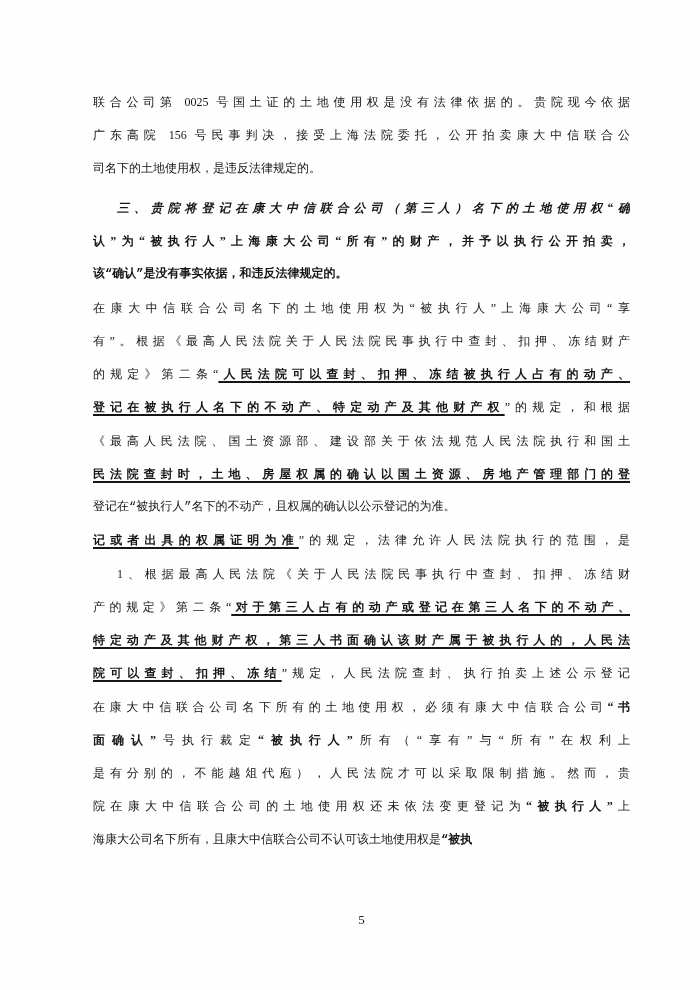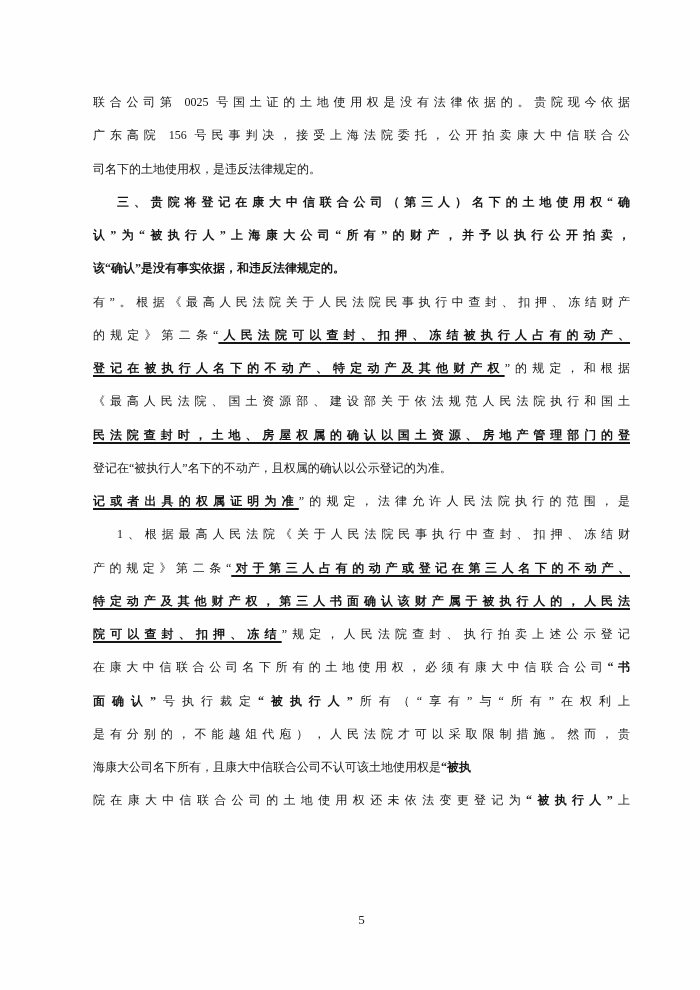--- a/index.html
+++ b/index.html
@@ -32,25 +32,28 @@
     font-size: 12px;
     letter-spacing: 0px;
     text-align: justify;
     text-align-last: justify;
     overflow: hidden;
     white-space: normal;
   }
   .line.last {
     text-align: left;
     text-align-last: left;
+    font-family: Liberation Mono, monospace;
   }
   .line.indent {
     text-indent: 2em;
   }
   .line.mt {
+    margin-top: 6px;
+    font-style: italic;
   }
   .seg-b {
     font-weight: 700;
     text-align: center;
   }
   .seg-bu {
     font-weight: 700;
     text-decoration: underline;
     text-underline-offset: 3px;
     text-decoration-thickness: 1.5px;
@@ -70,31 +73,32 @@
 <body>
 
 <div class="page">
   <div class="doc">
       <div class="line"><span class="seg">联合公司第 0025 号国土证的土地使用权是没有法律依据的。贵院现今依据</span></div>
       <div class="line"><span class="seg">广东高院 156 号民事判决，接受上海法院委托，公开拍卖康大中信联合公</span></div>
       <div class="line last"><span class="seg">司名下的土地使用权，是违反法律规定的。</span></div>
       <div class="line indent mt"><span class="seg-b">三、贵院将登记在康大中信联合公司（第三人）名下的土地使用权“确</span></div>
       <div class="line"><span class="seg-b">认”为“被执行人”上海康大公司“所有”的财产，并予以执行公开拍卖，</span></div>
       <div class="line last"><span class="seg-b">该“确认”是没有事实依据，和违反法律规定的。</span></div>
+      <div class="line"><span class="seg">在康大中信联合公司名下的土地使用权为“被执行人”上海康大公司“享</span></div>
       <div class="line"><span class="seg">有”。根据《最高人民法院关于人民法院民事执行中查封、扣押、冻结财产</span></div>
       <div class="line"><span class="seg">的规定》第二条“</span><span class="seg-bu">人民法院可以查封、扣押、冻结被执行人占有的动产、</span></div>
       <div class="line"><span class="seg-bu">登记在被执行人名下的不动产、特定动产及其他财产权</span><span class="seg">”的规定，和根据</span></div>
       <div class="line"><span class="seg">《最高人民法院、国土资源部、建设部关于依法规范人民法院执行和国土</span></div>
       <div class="line"><span class="seg-bu">民法院查封时，土地、房屋权属的确认以国土资源、房地产管理部门的登</span></div>
       <div class="line last"><span class="seg">登记在“被执行人”名下的不动产，且权属的确认以公示登记的为准。</span></div>
       <div class="line"><span class="seg-bu">记或者出具的权属证明为准</span><span class="seg">”的规定，法律允许人民法院执行的范围，是</span></div>
       <div class="line indent"><span class="seg">1、根据最高人民法院《关于人民法院民事执行中查封、扣押、冻结财</span></div>
       <div class="line"><span class="seg">产的规定》第二条“</span><span class="seg-bu">对于第三人占有的动产或登记在第三人名下的不动产、</span></div>
       <div class="line"><span class="seg-bu">特定动产及其他财产权，第三人书面确认该财产属于被执行人的，人民法</span></div>
       <div class="line"><span class="seg-bu">院可以查封、扣押、冻结</span><span class="seg">”规定，人民法院查封、执行拍卖上述公示登记</span></div>
       <div class="line"><span class="seg">在康大中信联合公司名下所有的土地使用权，必须有康大中信联合公司</span><span class="seg-b">“书</span></div>
       <div class="line"><span class="seg-b">面确认”</span><span class="seg">号执行裁定</span><span class="seg-b">“被执行人”</span><span class="seg">所有（“享有”与“所有”在权利上</span></div>
       <div class="line"><span class="seg">是有分别的，不能越俎代庖），人民法院才可以采取限制措施。然而，贵</span></div>
+      <div class="line"><span class="seg">院在康大中信联合公司的土地使用权还未依法变更登记为</span><span class="seg-b">“被执行人”</span><span class="seg">上</span></div>
       <div class="line last"><span class="seg">海康大公司名下所有，且康大中信联合公司不认可该土地使用权是</span><span class="seg-b">“被执</span></div>
-      <div class="line"><span class="seg">院在康大中信联合公司的土地使用权还未依法变更登记为</span><span class="seg-b">“被执行人”</span><span class="seg">上</span></div>
     </div>
   <div class="pagenum">5</div>
 </div>
 
 </body></html>

